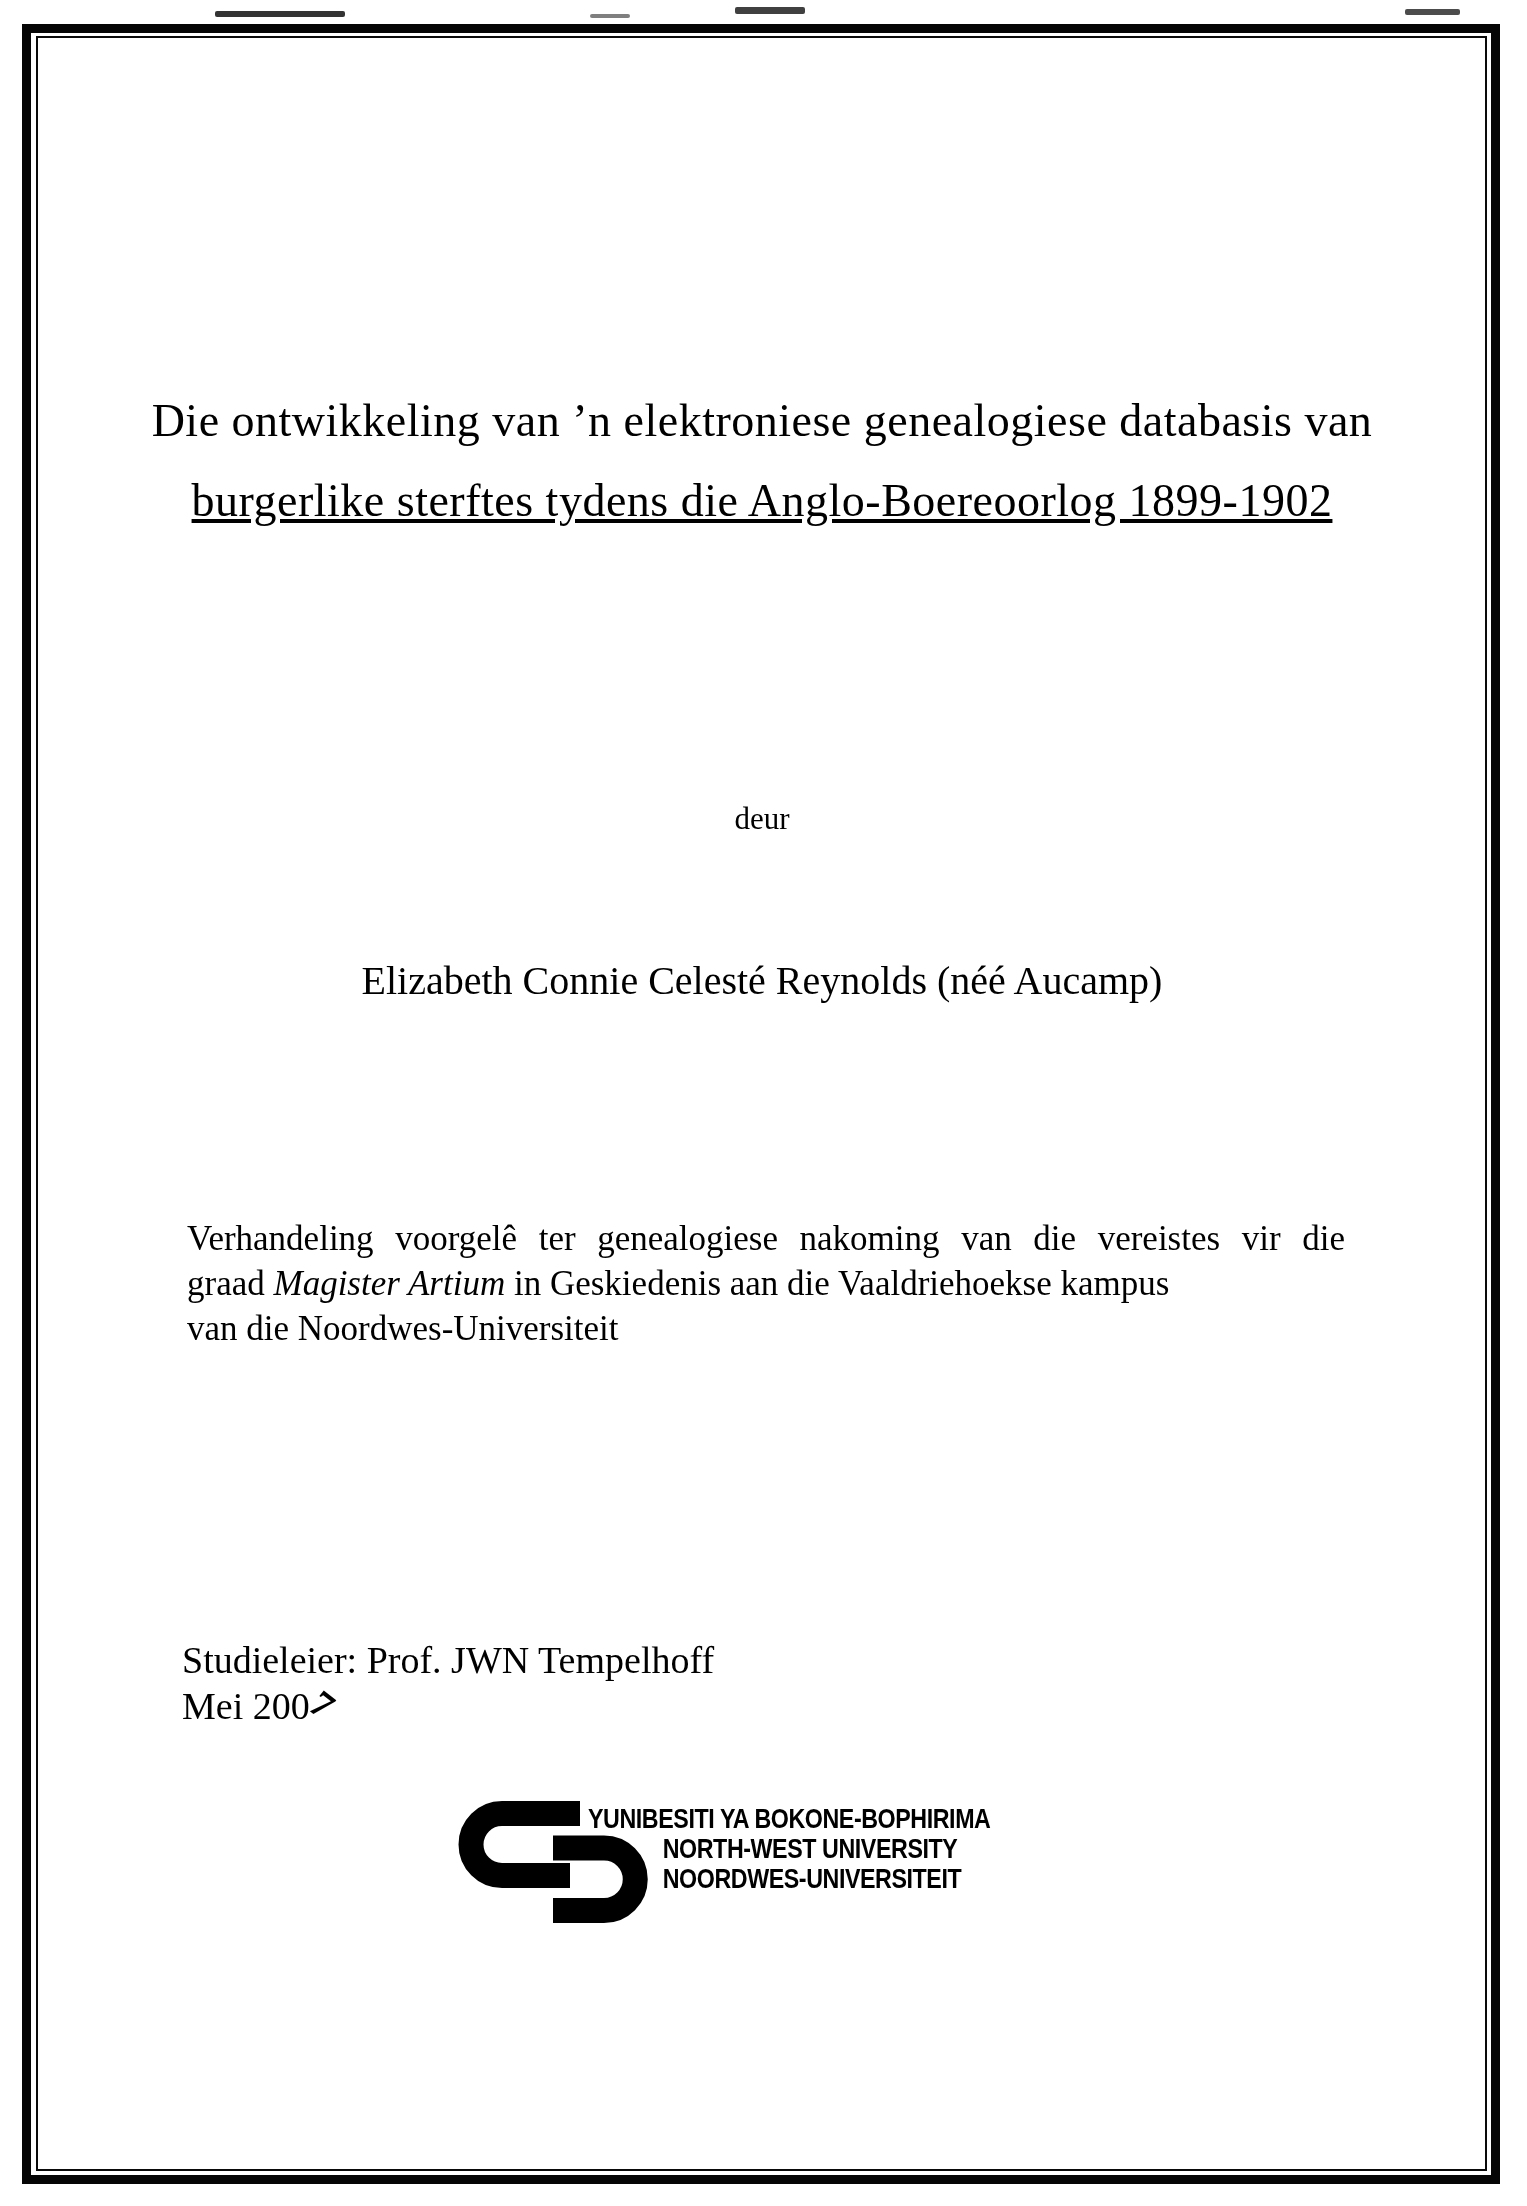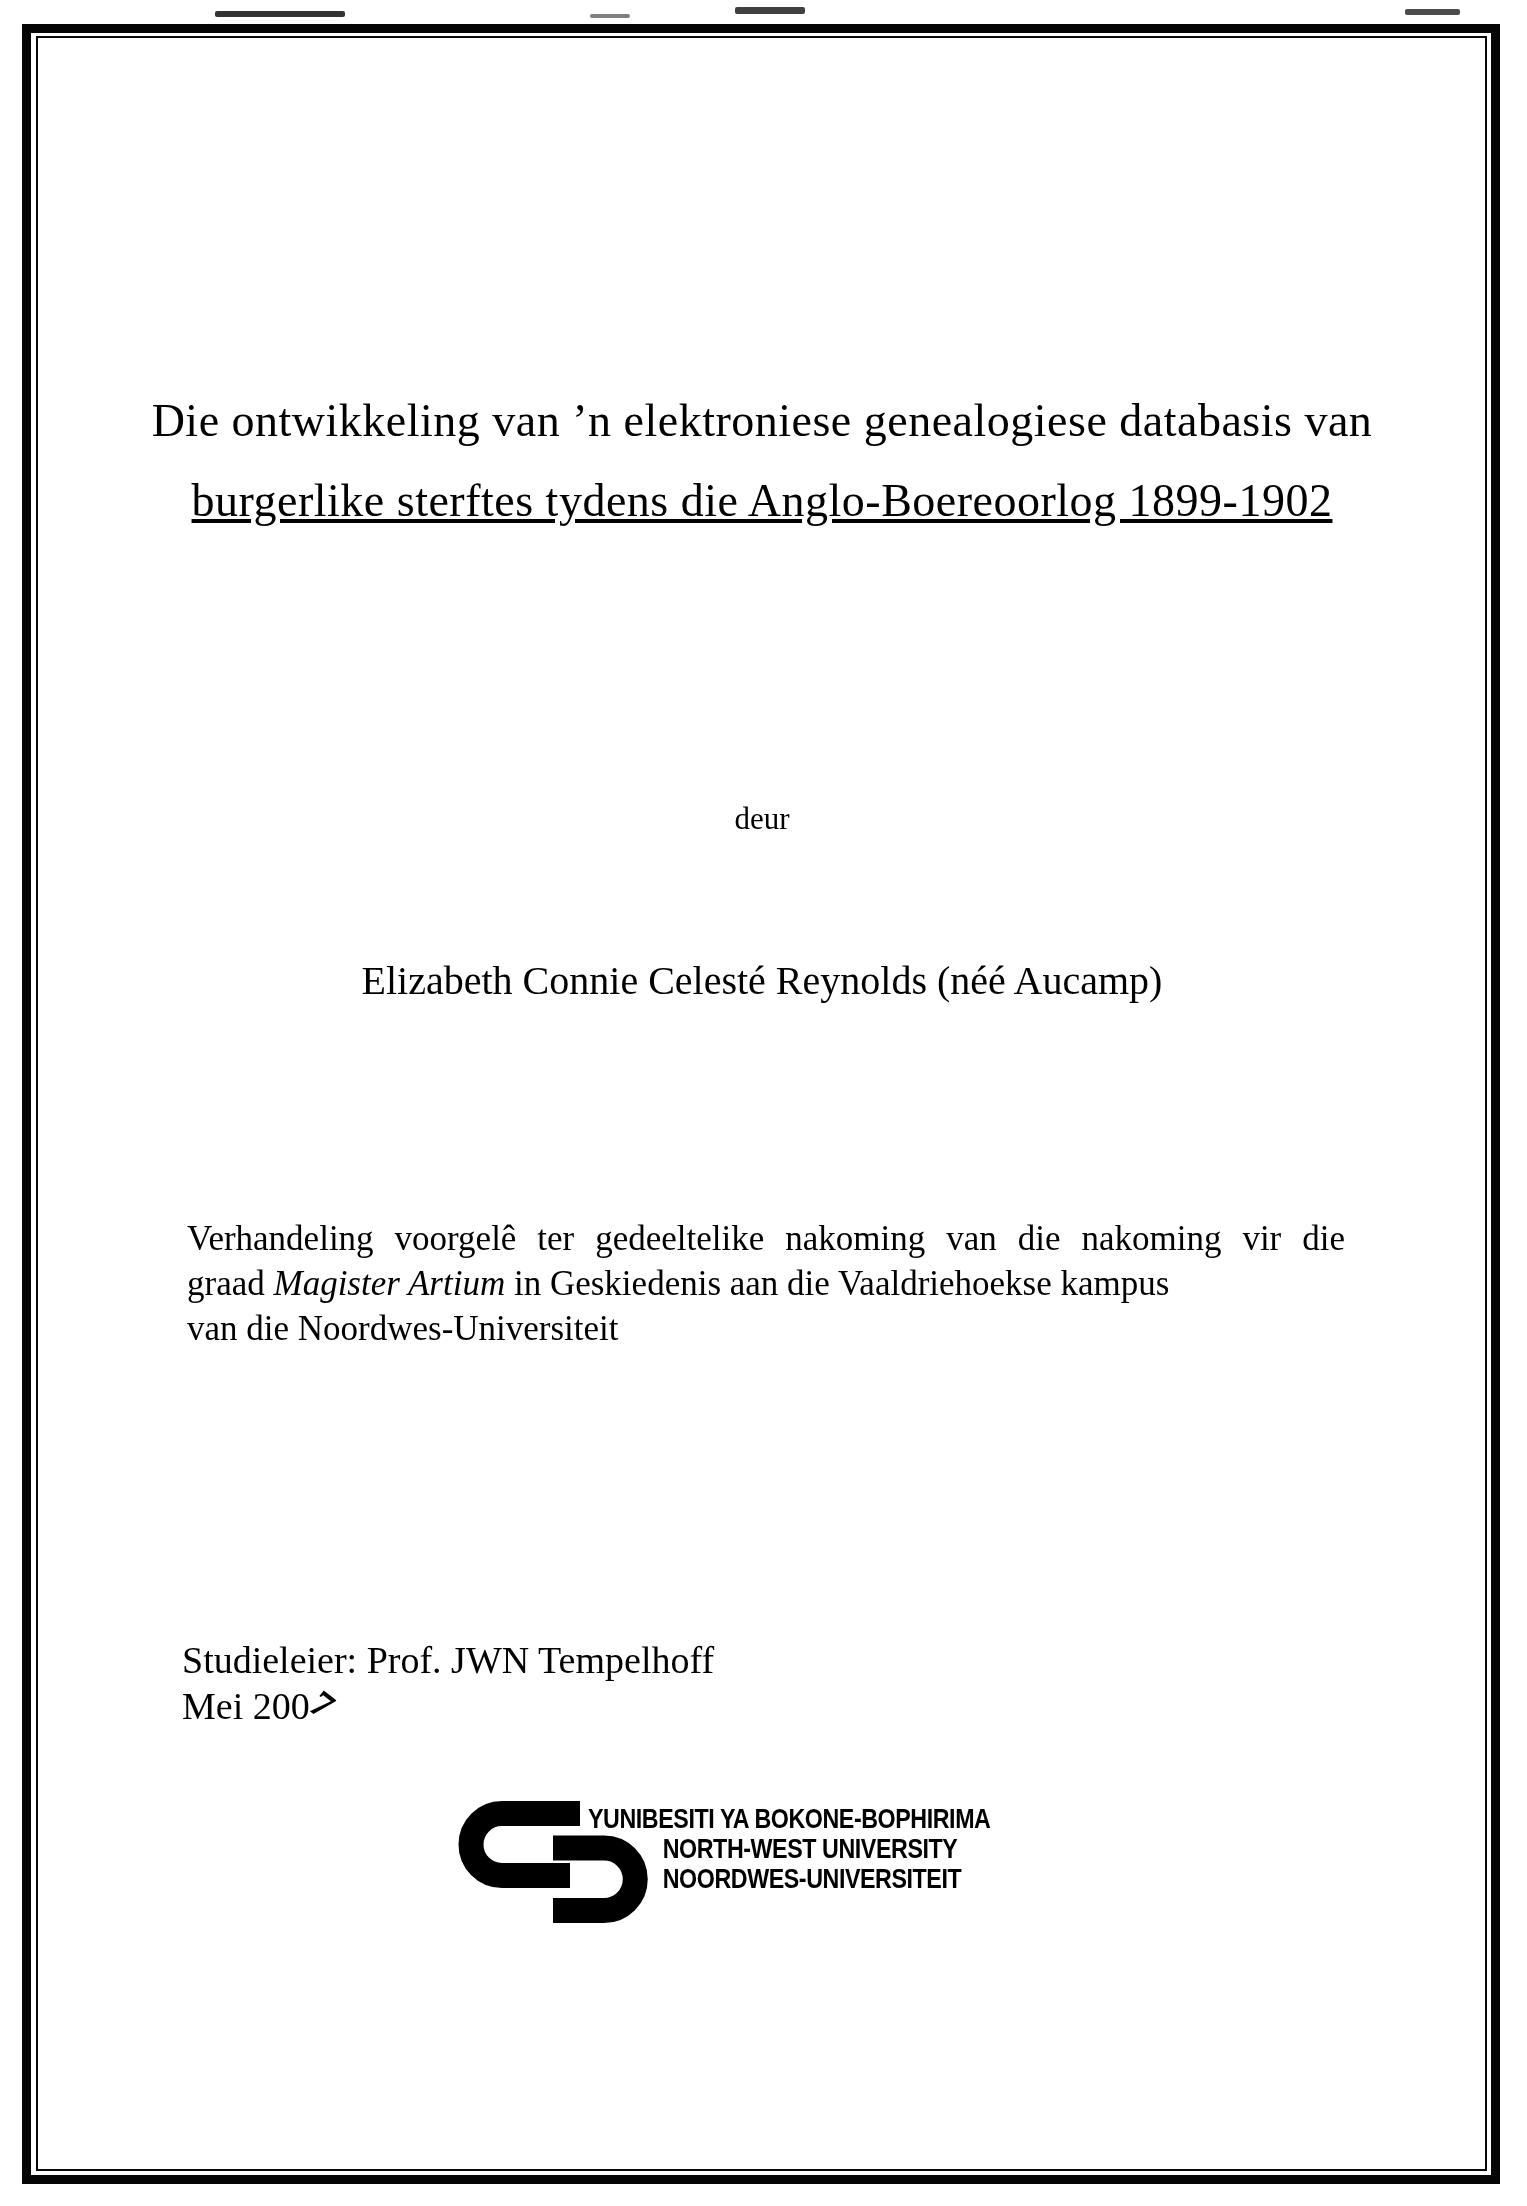--- a/index.html
+++ b/index.html
@@ -78,21 +78,21 @@
   <div class="artifact a4"></div>
 
   <div class="centerband title-line t1">Die ontwikkeling van ’n elektroniese genealogiese databasis van</div>
   <div class="centerband title-line t2">burgerlike sterftes tydens die Anglo-Boereoorlog 1899-1902</div>
 
   <div class="centerband author">Elizabeth Connie Celesté Reynolds (néé Aucamp)</div>
 
   <div class="centerband byline">deur</div>
 
   <div class="decl">
-    <div class="just">Verhandeling voorgelê ter gedeeltelike nakoming van die nakoming vir die</div>
+    <div class="just">Verhandeling voorgelê ter genealogiese nakoming van die vereistes vir die</div>
     <div><span>graad </span><span class="it">Magister Artium</span><span> in Geskiedenis aan die Vaaldriehoekse kampus</span></div>
     <div>van die Noordwes-Universiteit</div>
   </div>
 
   <div class="supervisor-block">
     <div>Studieleier: Prof. JWN Tempelhoff</div>
     <div><span>Mei 200</span><span class="seven">7</span></div>
   </div>
 
   <svg class="logo-mark" viewBox="0 0 190 122" aria-hidden="true">

